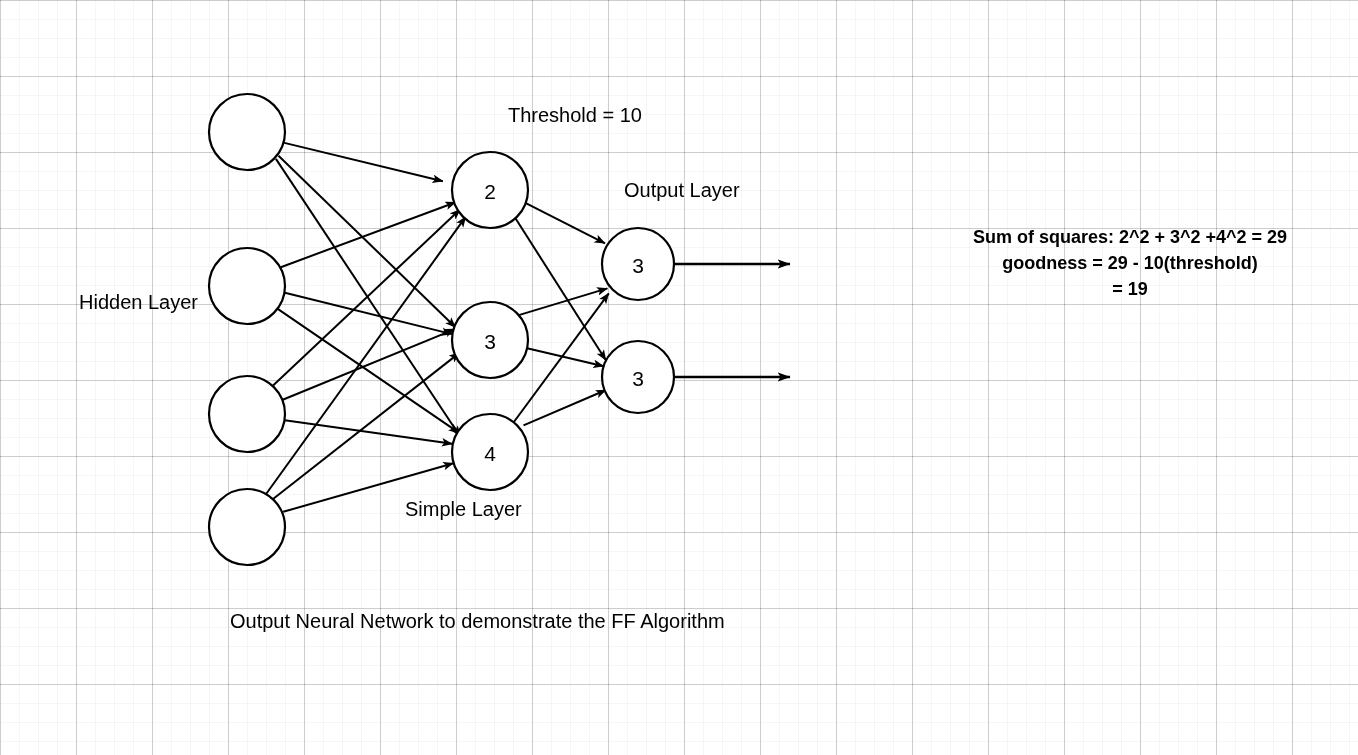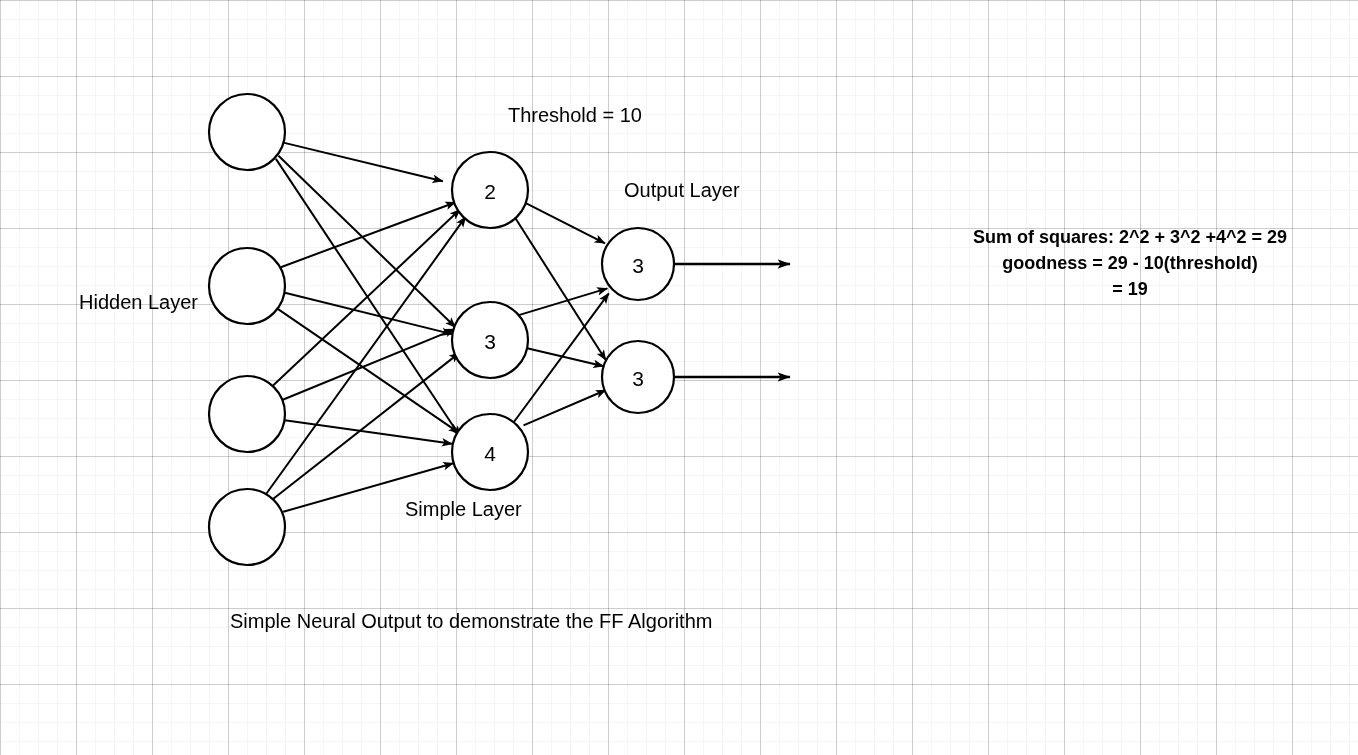--- a/index.html
+++ b/index.html
@@ -160,21 +160,21 @@
   </svg>
 
   <div class="diagram-label label-input">Hidden Layer</div>
 
   <div class="diagram-label label-threshold">Threshold = 10</div>
 
   <div class="diagram-label label-output">Output Layer</div>
 
   <div class="diagram-label label-hidden">Simple Layer</div>
 
-  <div class="diagram-label label-caption">Simple Neural Output to demonstrate the FF Algorithm</div>
+  <div class="diagram-label label-caption">Output Neural Network to demonstrate the FF Algorithm</div>
 
   <div class="formula-block">
     <span class="formula-line">Sum of squares: 2^2 + 3^2 +4^2 = 29</span>
     <span class="formula-line">goodness = 29 - 10(threshold)</span>
     <span class="formula-line">= 19</span>
   </div>
 
 </div>
 
 </body></html>

